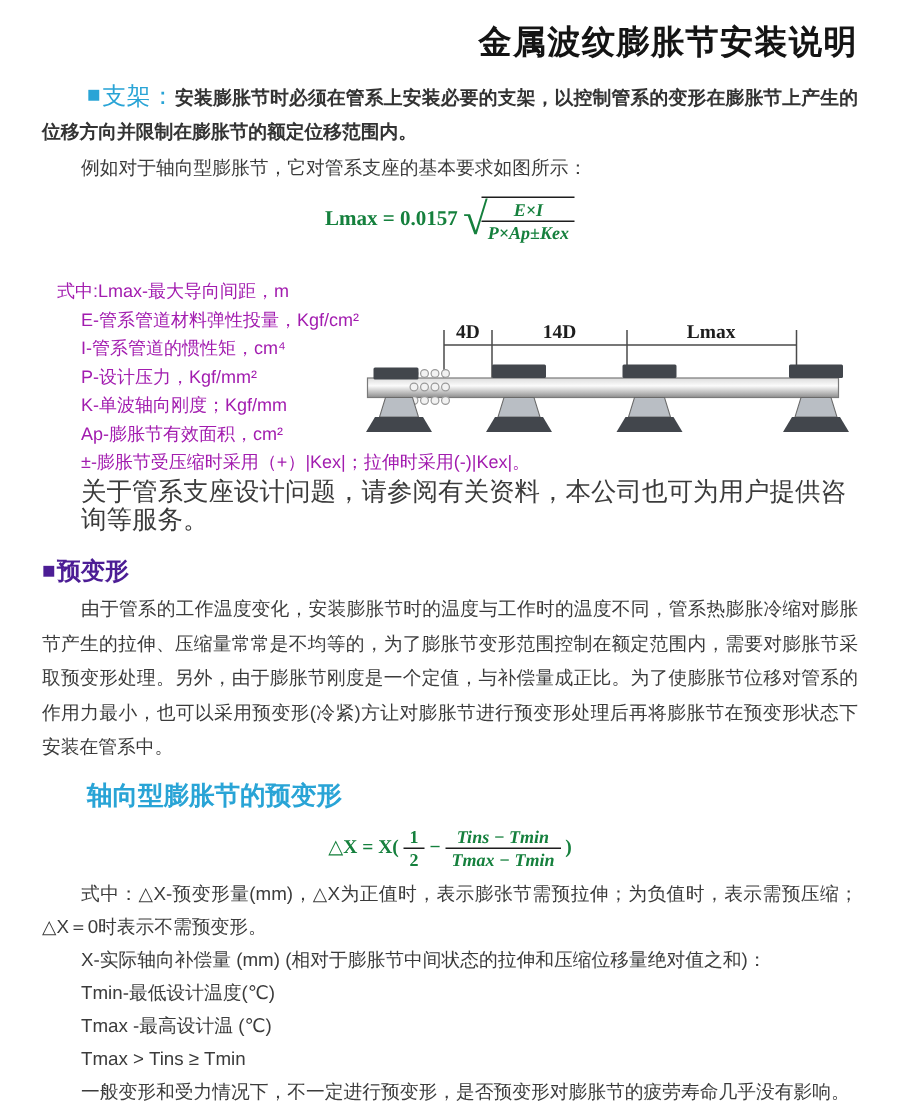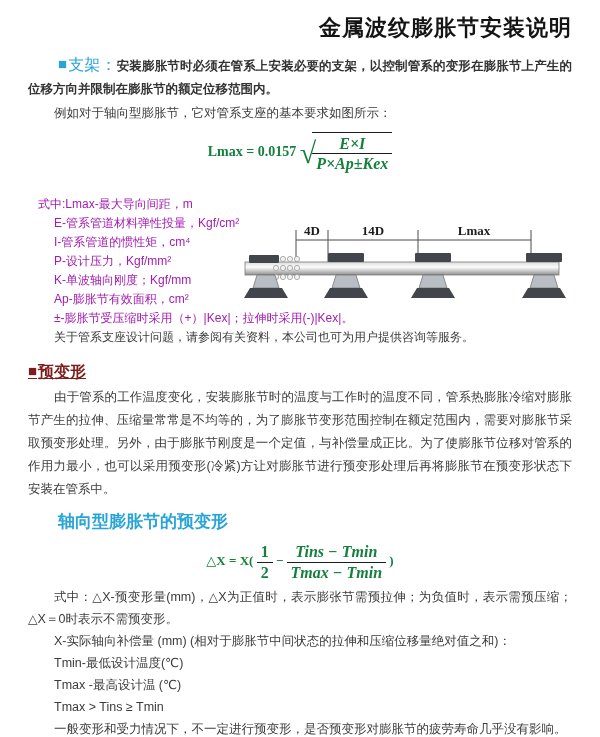--- a/index.html
+++ b/index.html
@@ -18,32 +18,32 @@
   .p-intro{
     font-size:12.5px;font-weight:bold;color:#333;line-height:23px;
     text-indent:30px;margin:10px 0 0;text-align:justify;
   }
   .p-example{font-size:12.5px;line-height:23px;text-indent:26px;margin:1px 0 0;}
   .formula{
     text-align:center;font-family:"Liberation Serif","DejaVu Serif",serif;
     font-weight:bold;color:#15803d;
   }
   #formula1{margin:7px 0 3px;font-size:14px;}
-  .frac{display:inline-block;vertical-align:middle;font-size:16px;line-height:1.2;}
+  .frac{display:inline-block;vertical-align:middle;font-size:12px;line-height:1.2;}
   .frac .fnum{display:block;padding:0 4px;border-bottom:1px solid #1d1d1d;}
   .frac .fden{display:block;padding:0 4px;}
   .radical{font-size:30px;font-weight:400;vertical-align:middle;display:inline-block;line-height:20px;margin-right:-4px;}
   .radicand{display:inline-block;border-top:1.4px solid #1d1d1d;vertical-align:middle;padding-top:1px;}
   .it{font-style:italic;}
   .defs{position:relative;font-size:12px;line-height:19px;margin-top:22px;color:#a21caf;}
   .def-line{margin-left:26px;}
   .def-line.first{margin-left:10px;}
-  .support-note{font-size:12px;line-height:19px;margin:0 0 0 26px;}
+  .support-note{font-size:17px;line-height:19px;margin:0 0 0 26px;}
   .diagram-wrap{position:absolute;top:27px;right:-23px;width:352px;height:100px;}
-  .sec-heading{font-size:16px;font-weight:bold;color:#7f1d1d;margin:15px 0 3px;text-decoration:underline;}
+  .sec-heading{font-size:16px;font-weight:bold;color:#4c1d95;margin:15px 0 3px;}
   .p-body{font-size:12.5px;line-height:23px;text-align:justify;text-indent:26px;margin:0;}
   .sub-heading{color:#29a4d6;font-size:17px;font-weight:bold;margin:9px 0 0 30px;}
   #formula2{font-size:13px;margin:9px 0 4px;}
   .p-explain{font-size:12.5px;line-height:22px;text-indent:26px;text-align:justify;margin:4px 0 0;}
   .var-line{margin-left:26px;line-height:22px;font-size:12.5px;}
   .p-note2{text-indent:26px;font-size:12.5px;line-height:22px;margin:0;}
   svg text{font-family:"Liberation Serif","DejaVu Serif",serif;font-weight:bold;fill:#1d1d1d;}
 </style>
 </head>
 <body>

